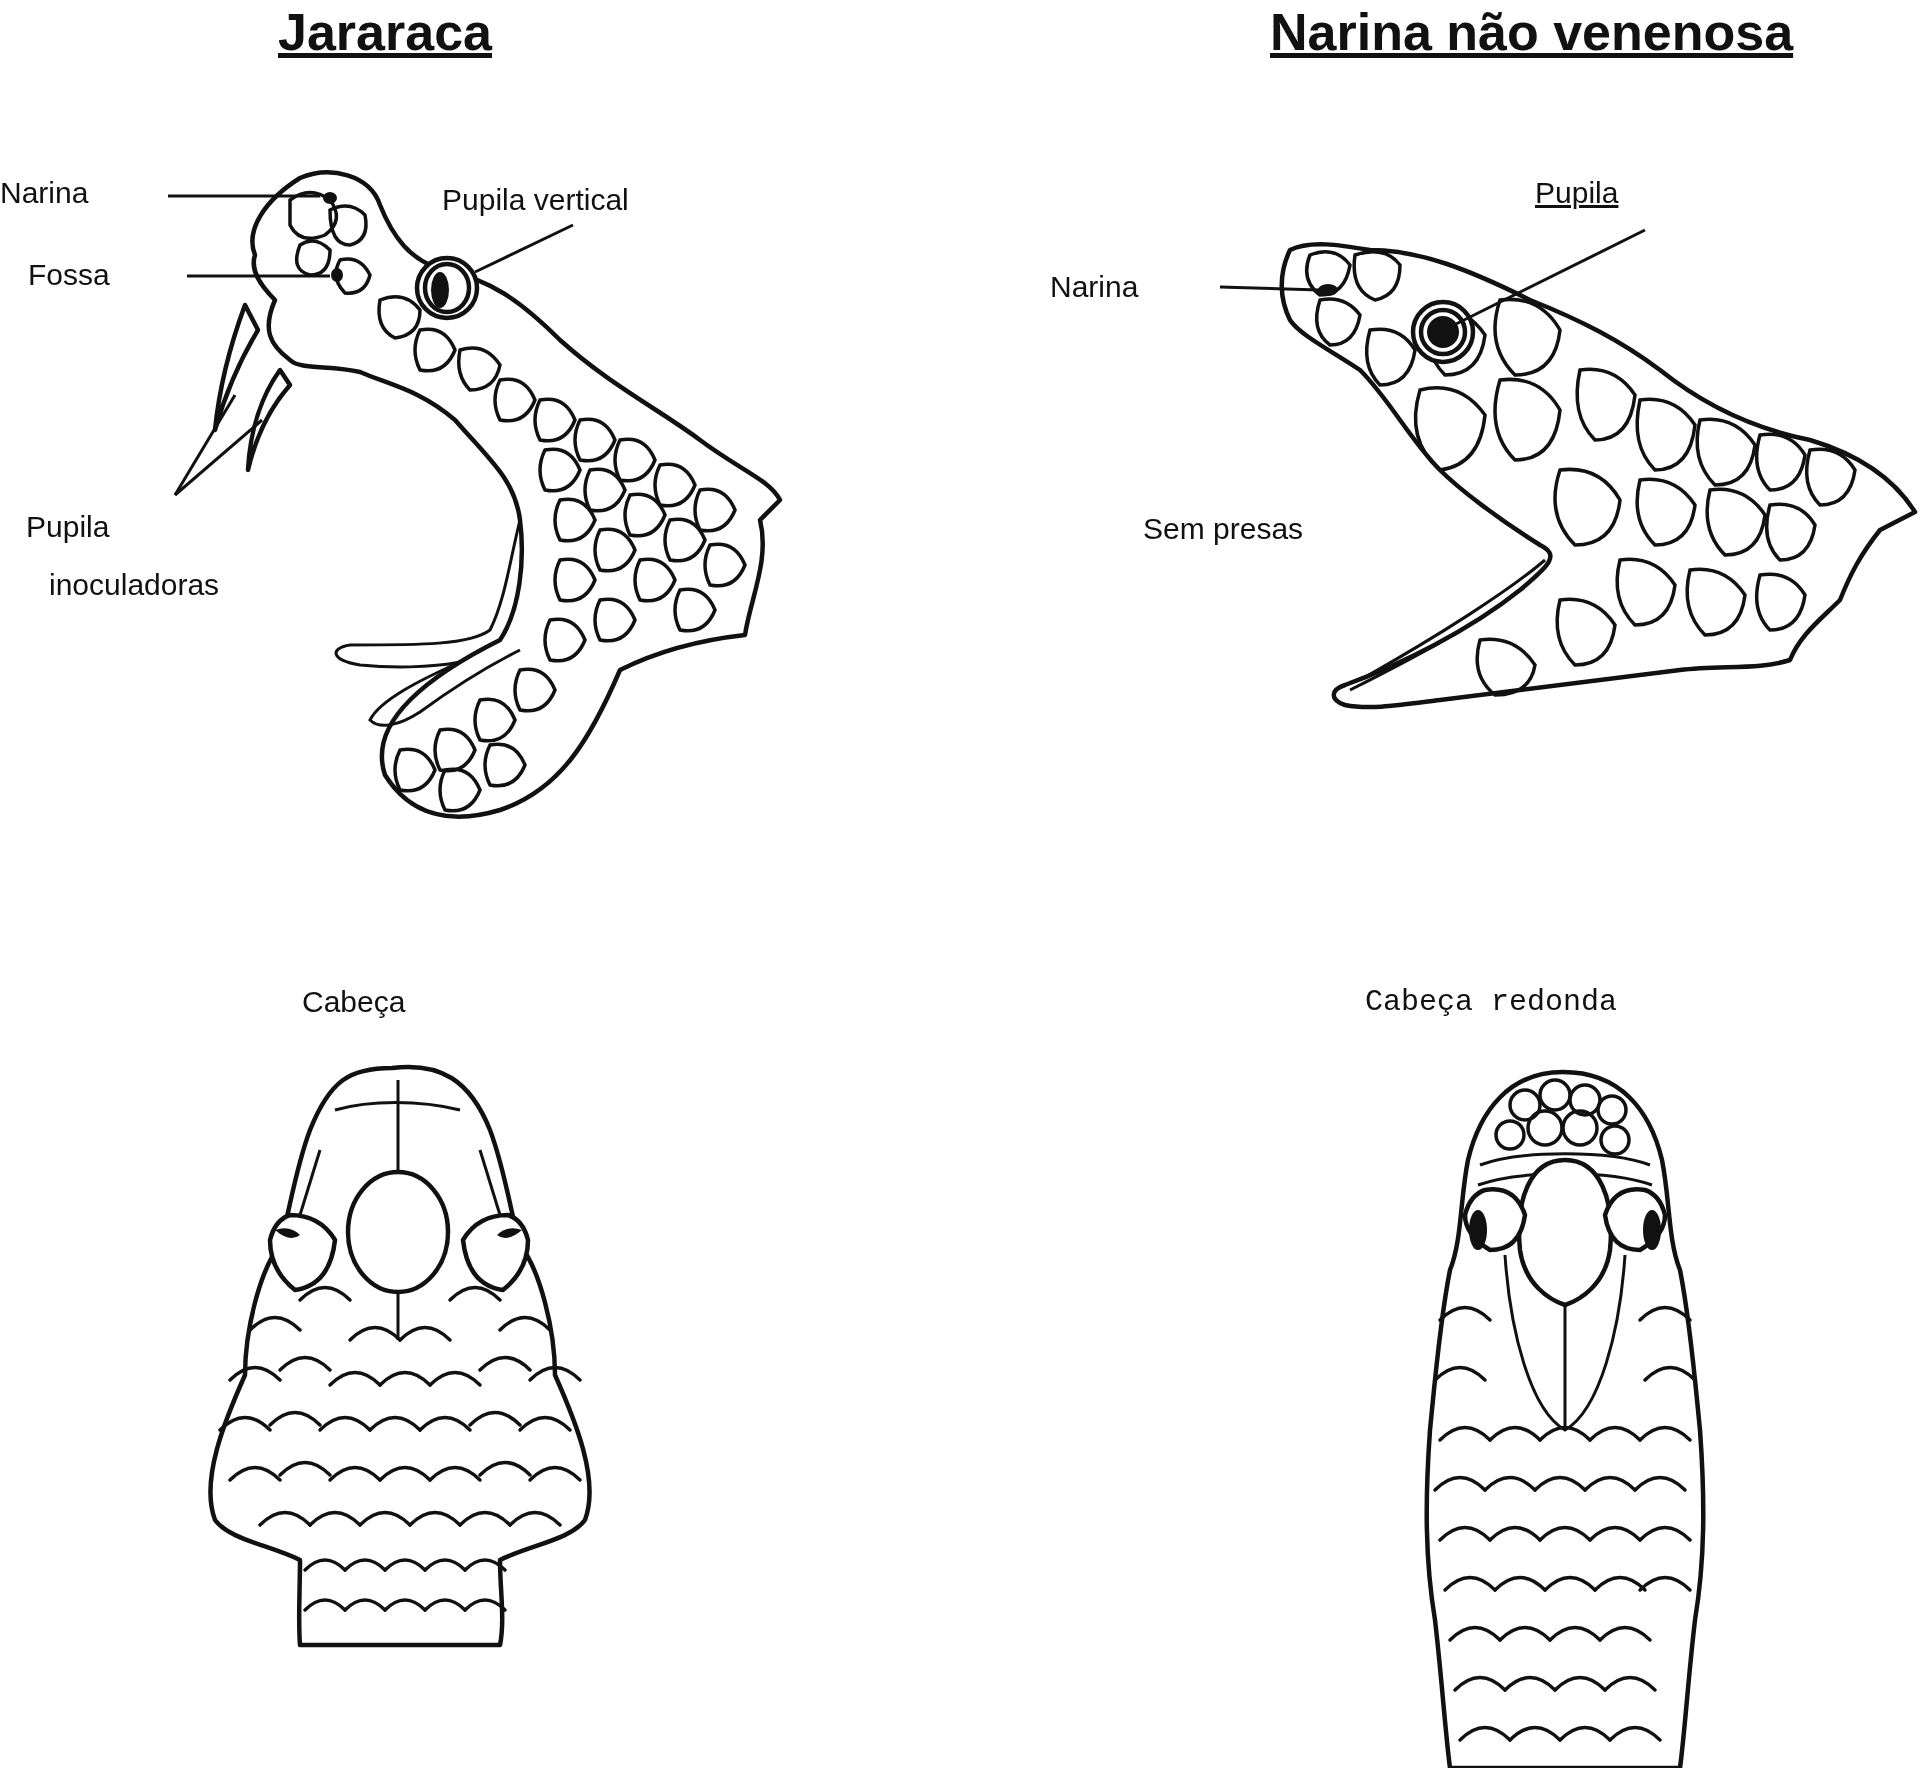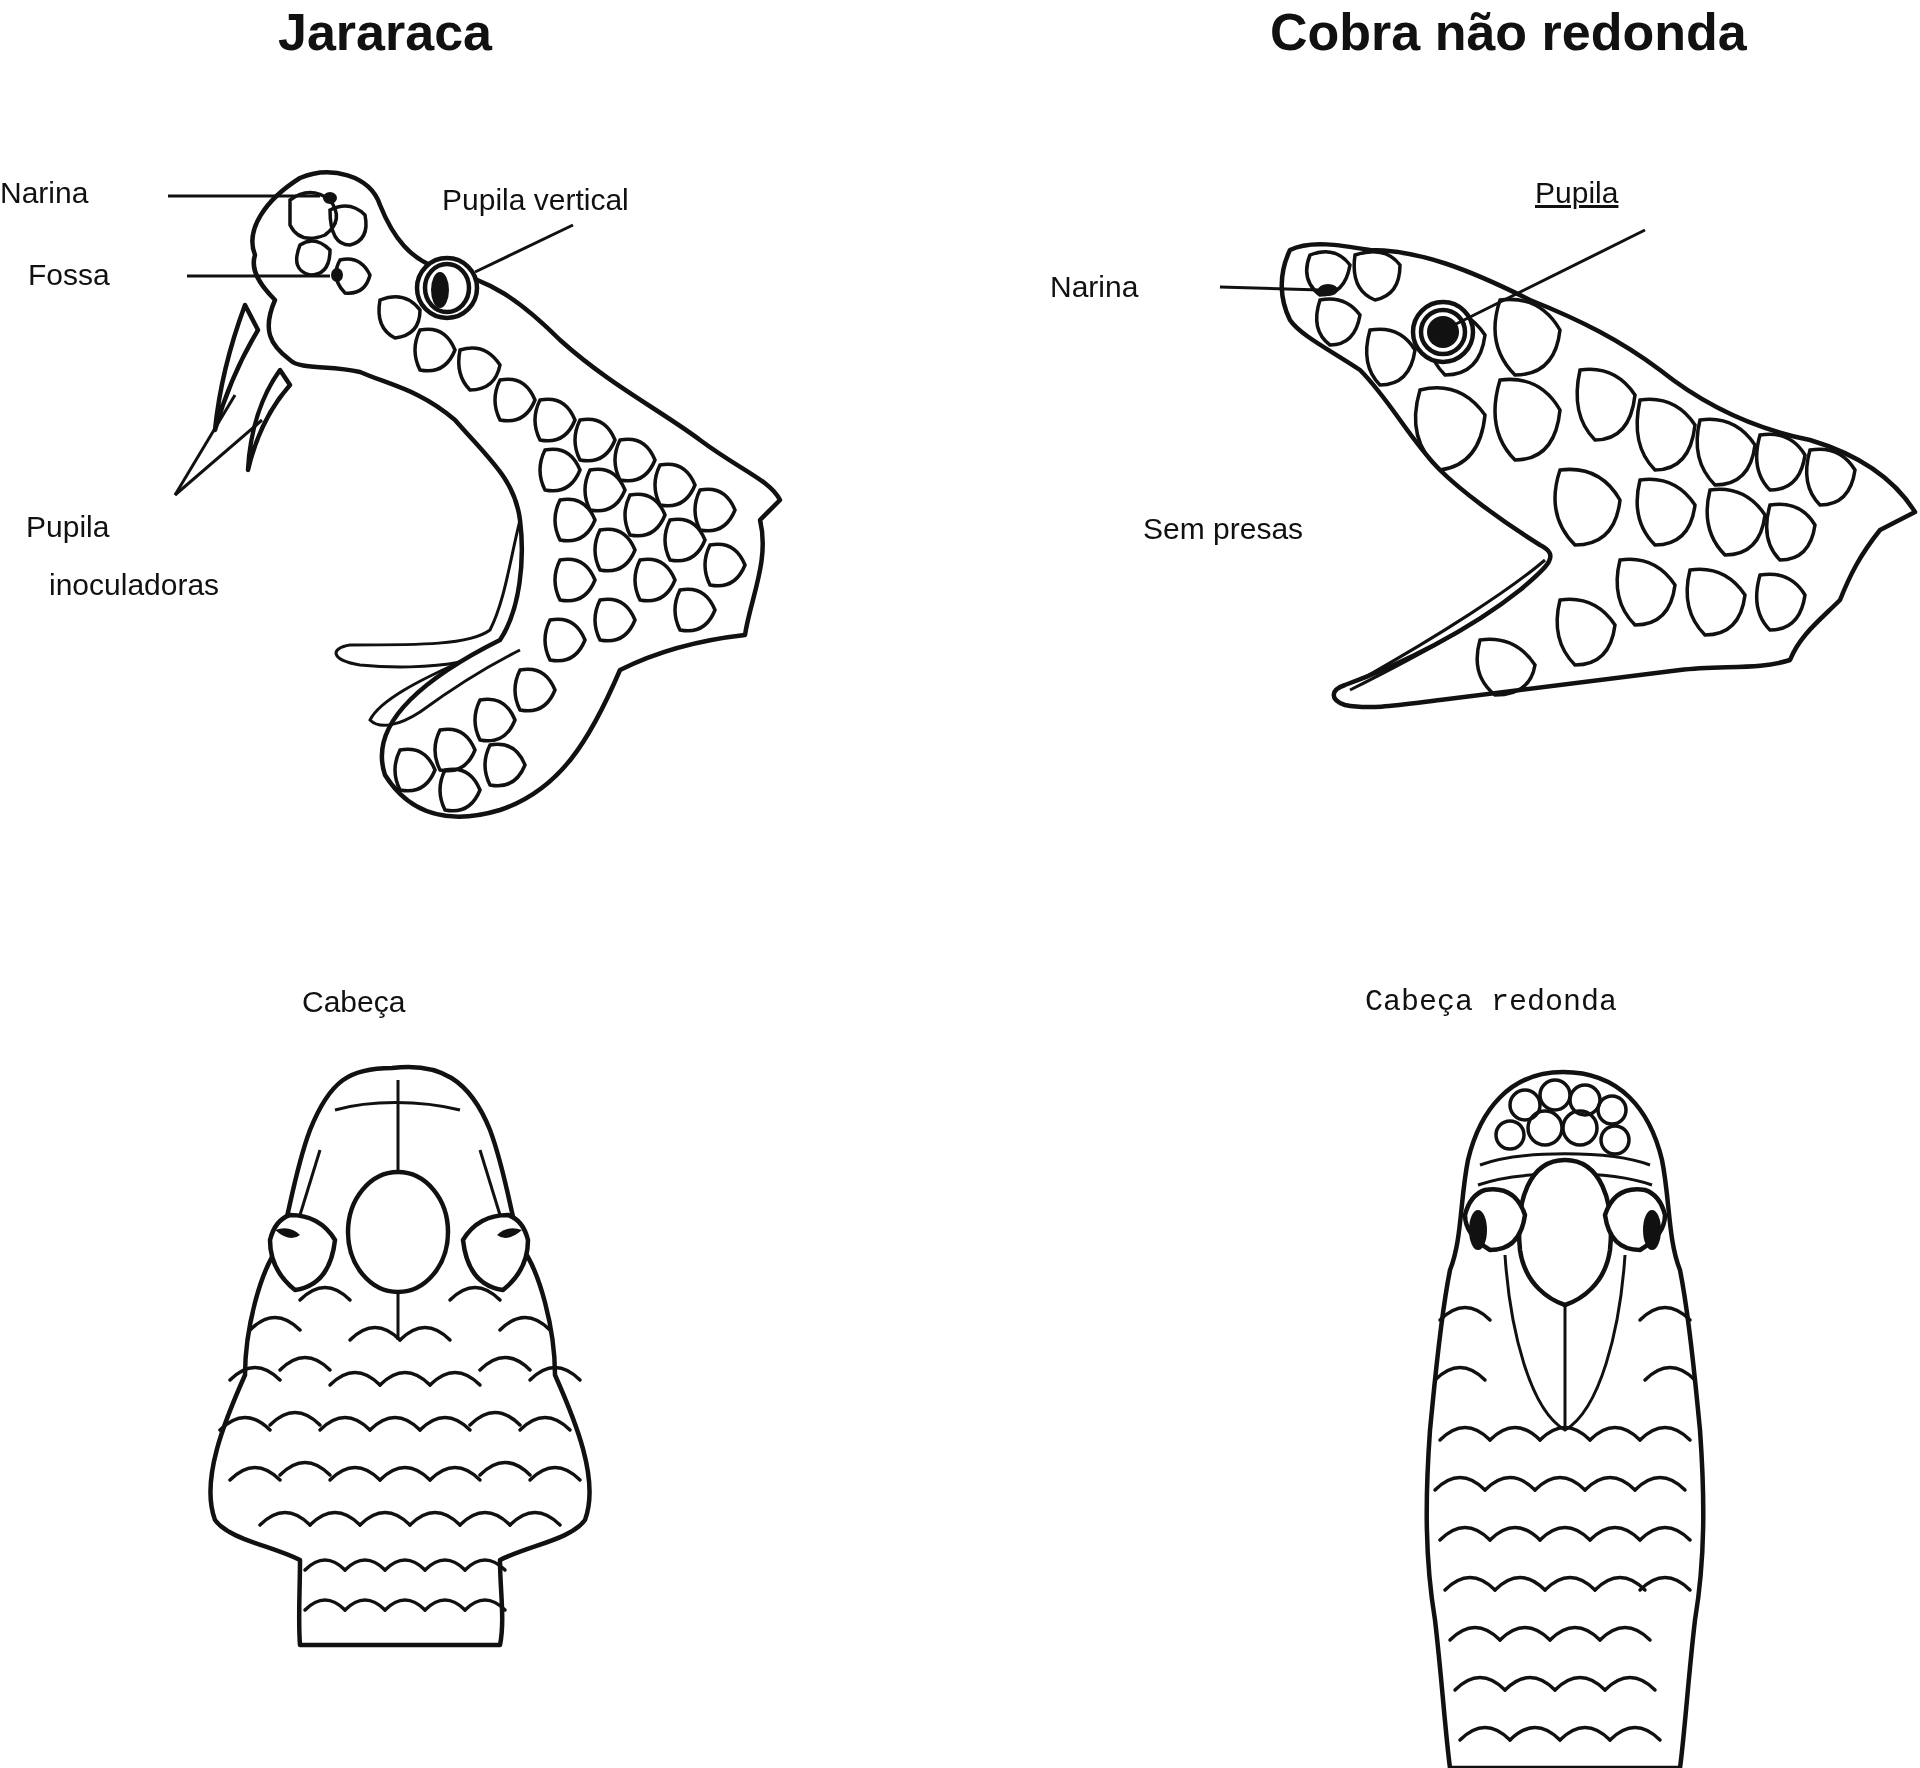--- a/index.html
+++ b/index.html
@@ -1,29 +1,29 @@
 <!DOCTYPE html>
 <html><head>
 <meta charset="utf-8">
 <style>
   html,body{margin:0;padding:0;background:#ffffff;}
   body{width:1920px;height:1768px;position:relative;overflow:hidden;font-family:"Liberation Sans",sans-serif;color:#111;}
-  .title{position:absolute;font-weight:bold;font-size:52px;line-height:60px;white-space:nowrap;}
+  .title{position:absolute;font-weight:bold;font-size:52px;line-height:60px;white-space:nowrap;text-decoration:underline;}
   .label{position:absolute;font-size:30px;line-height:54px;white-space:nowrap;}
   svg.art{position:absolute;left:0;top:0;width:1920px;height:1768px;}
   svg.art .s{fill:#fff;stroke:#111;stroke-width:4.5;stroke-linejoin:round;stroke-linecap:round;}
   svg.art .l{fill:none;stroke:#111;stroke-width:3;}
   svg.art .k{fill:#111;stroke:none;}
   svg.art .sc{fill:none;stroke:#111;stroke-width:3.5;stroke-linecap:round;}
 </style>
 </head>
 <body>
 
 <div class="title" style="left:278px;top:2px;">Jararaca</div>
-<div class="title" style="left:1270px;top:2px;">Cobra não redonda</div>
+<div class="title" style="left:1270px;top:2px;">Narina não venenosa</div>
 
 <svg class="art" viewBox="0 0 1920 1768">
 
   <g>
 
     <path class="s" d="M300,178 C330,165 370,175 380,205 C392,235 410,262 445,270 C490,280 520,300 560,340 C610,385 660,410 700,440 C740,470 770,480 780,500 L760,520 C770,560 750,600 745,635 C700,640 660,650 620,670 C590,740 560,790 500,810 C450,825 410,815 385,775 C375,745 390,720 410,700 C430,680 460,660 500,640 C520,610 525,560 520,520 C515,480 490,460 455,420 C420,390 390,385 360,372 C330,365 300,370 290,360 C270,345 262,330 275,300 C260,285 250,270 255,255 C245,230 265,200 300,178 Z"></path>
 
     <path class="l" d="M520,520 C510,560 505,600 490,630 C470,645 420,645 350,645 C330,648 330,660 360,665 C390,668 430,668 460,662"></path>
     <path class="l" d="M460,662 C420,680 380,700 370,720 C380,730 400,725 420,712 C450,690 480,670 520,650"></path>
 

